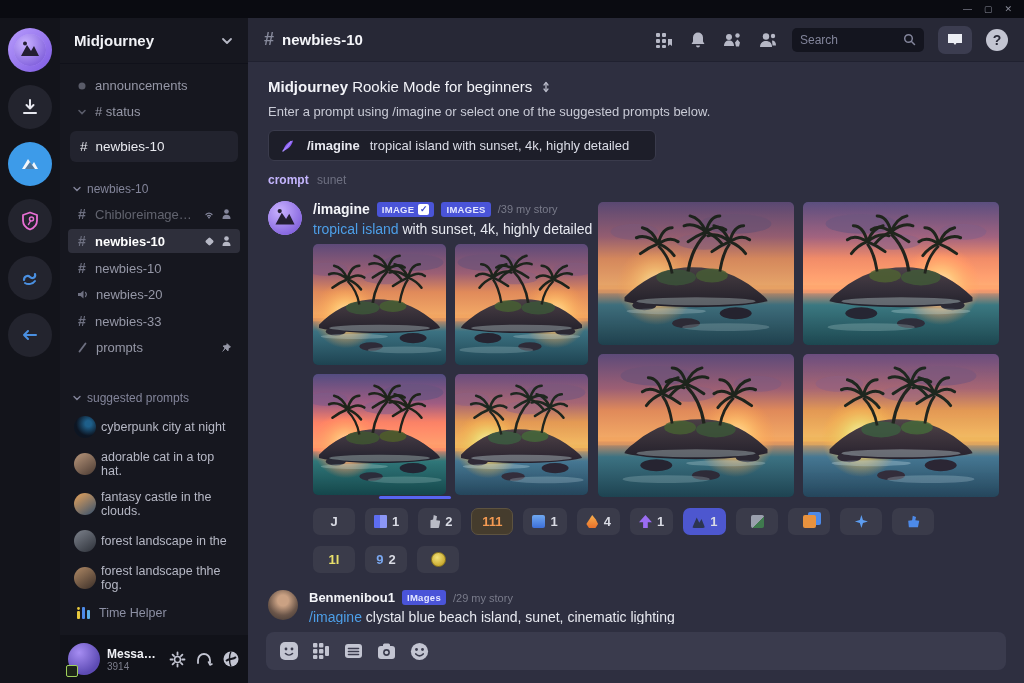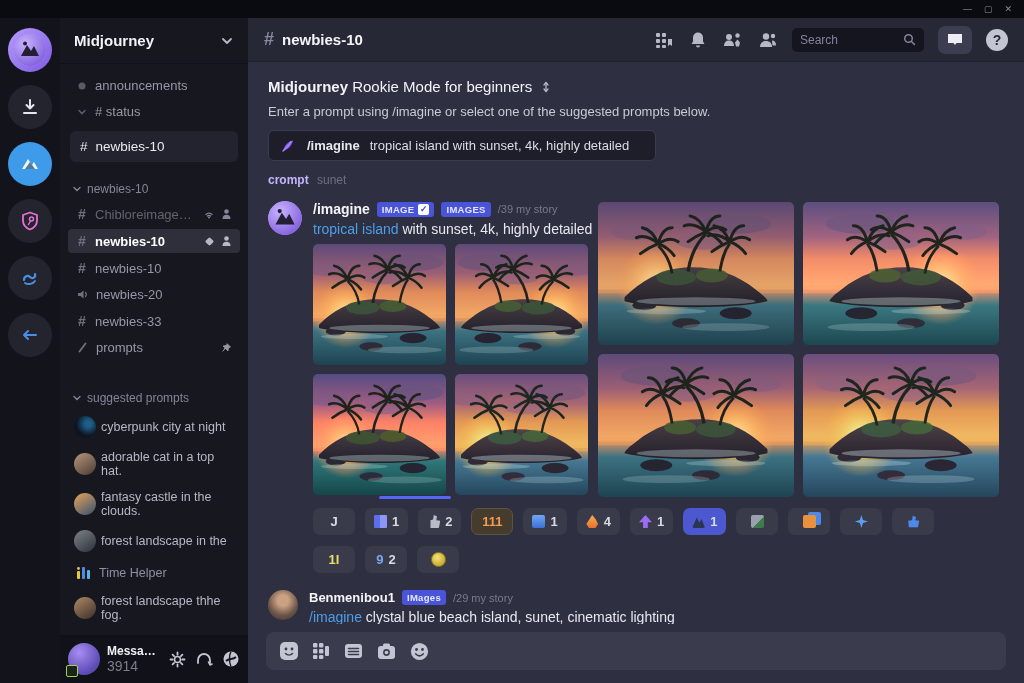--- a/index.html
+++ b/index.html
@@ -53,21 +53,21 @@
 
   .user-panel { height:48px; background:#111219; display:flex; align-items:center;
     gap:7px; padding:0 8px; flex:0 0 auto; }
   .user-av { width:32px; height:32px; border-radius:50%; position:relative; flex:0 0 auto;
     background:radial-gradient(circle at 35% 30%,#a68df2,#5d4bb4 70%); }
   .user-av .badge { position:absolute; left:-2px; bottom:-2px; width:12px; height:12px;
     background:#1c2417; border:1px solid #9fd05a; border-radius:2px; }
   .user-meta { flex:1; min-width:0; }
   .user-name { color:#f0f1f6; font-size:12px; font-weight:bold; white-space:nowrap;
     overflow:hidden; text-overflow:ellipsis; }
-  .user-status { color:#7b7d8b; font-size:14px; }
+  .user-status { color:#7b7d8b; font-size:10px; }
   .up-icons { display:flex; gap:9px; align-items:center; }
 
   
   .main { flex:1; background:#2e2f40; display:flex; flex-direction:column; min-width:0; }
   .chan-header { height:44px; background:#272836; border-bottom:1px solid #202130;
     display:flex; align-items:center; gap:8px; padding:0 16px; flex:0 0 auto; }
   .ch-hash { color:#878a9c; font-size:18px; font-weight:bold; }
   .ch-title { color:#f4f5f9; font-size:15px; font-weight:bold; }
   .ch-right { margin-left:auto; display:flex; align-items:center; gap:14px; }
   .search-pill { width:132px; height:24px; background:#14151f; border-radius:5px;
@@ -375,31 +375,31 @@
         </div>
         <div class="pr-item">
           <span class="pr-av av3"></span>
           <span>fantasy castle in the clouds.</span>
         </div>
         <div class="pr-item">
           <span class="pr-av av4"></span>
           <span>forest landscape in the</span>
         </div>
         <div class="pr-item">
+          <span class="pr-av av5"></span>
+          <span>forest landscape thhe fog.</span>
+        </div>
+        <div class="pr-item">
           <svg width="20" height="18" viewBox="0 0 20 18">
             <rect x="3" y="7" width="3" height="8" rx="1" fill="#e8c93e"></rect>
             <rect x="8" y="3" width="3" height="12" rx="1" fill="#4d8ae8"></rect>
             <rect x="13" y="6" width="3" height="9" rx="1" fill="#5db0e8"></rect>
             <circle cx="4.5" cy="4.5" r="1.4" fill="#e8c93e"></circle>
           </svg>
           <span style="color:#8d90a4">Time Helper</span>
-        </div>
-        <div class="pr-item">
-          <span class="pr-av av5"></span>
-          <span>forest landscape thhe fog.</span>
         </div>
       </div>
 
       <div class="user-panel">
         <span class="user-av">
             <span class="badge"></span>
           </span>
         <span class="user-meta">
           <div class="user-name">Messagee…</div>
           <div class="user-status">3914</div>

